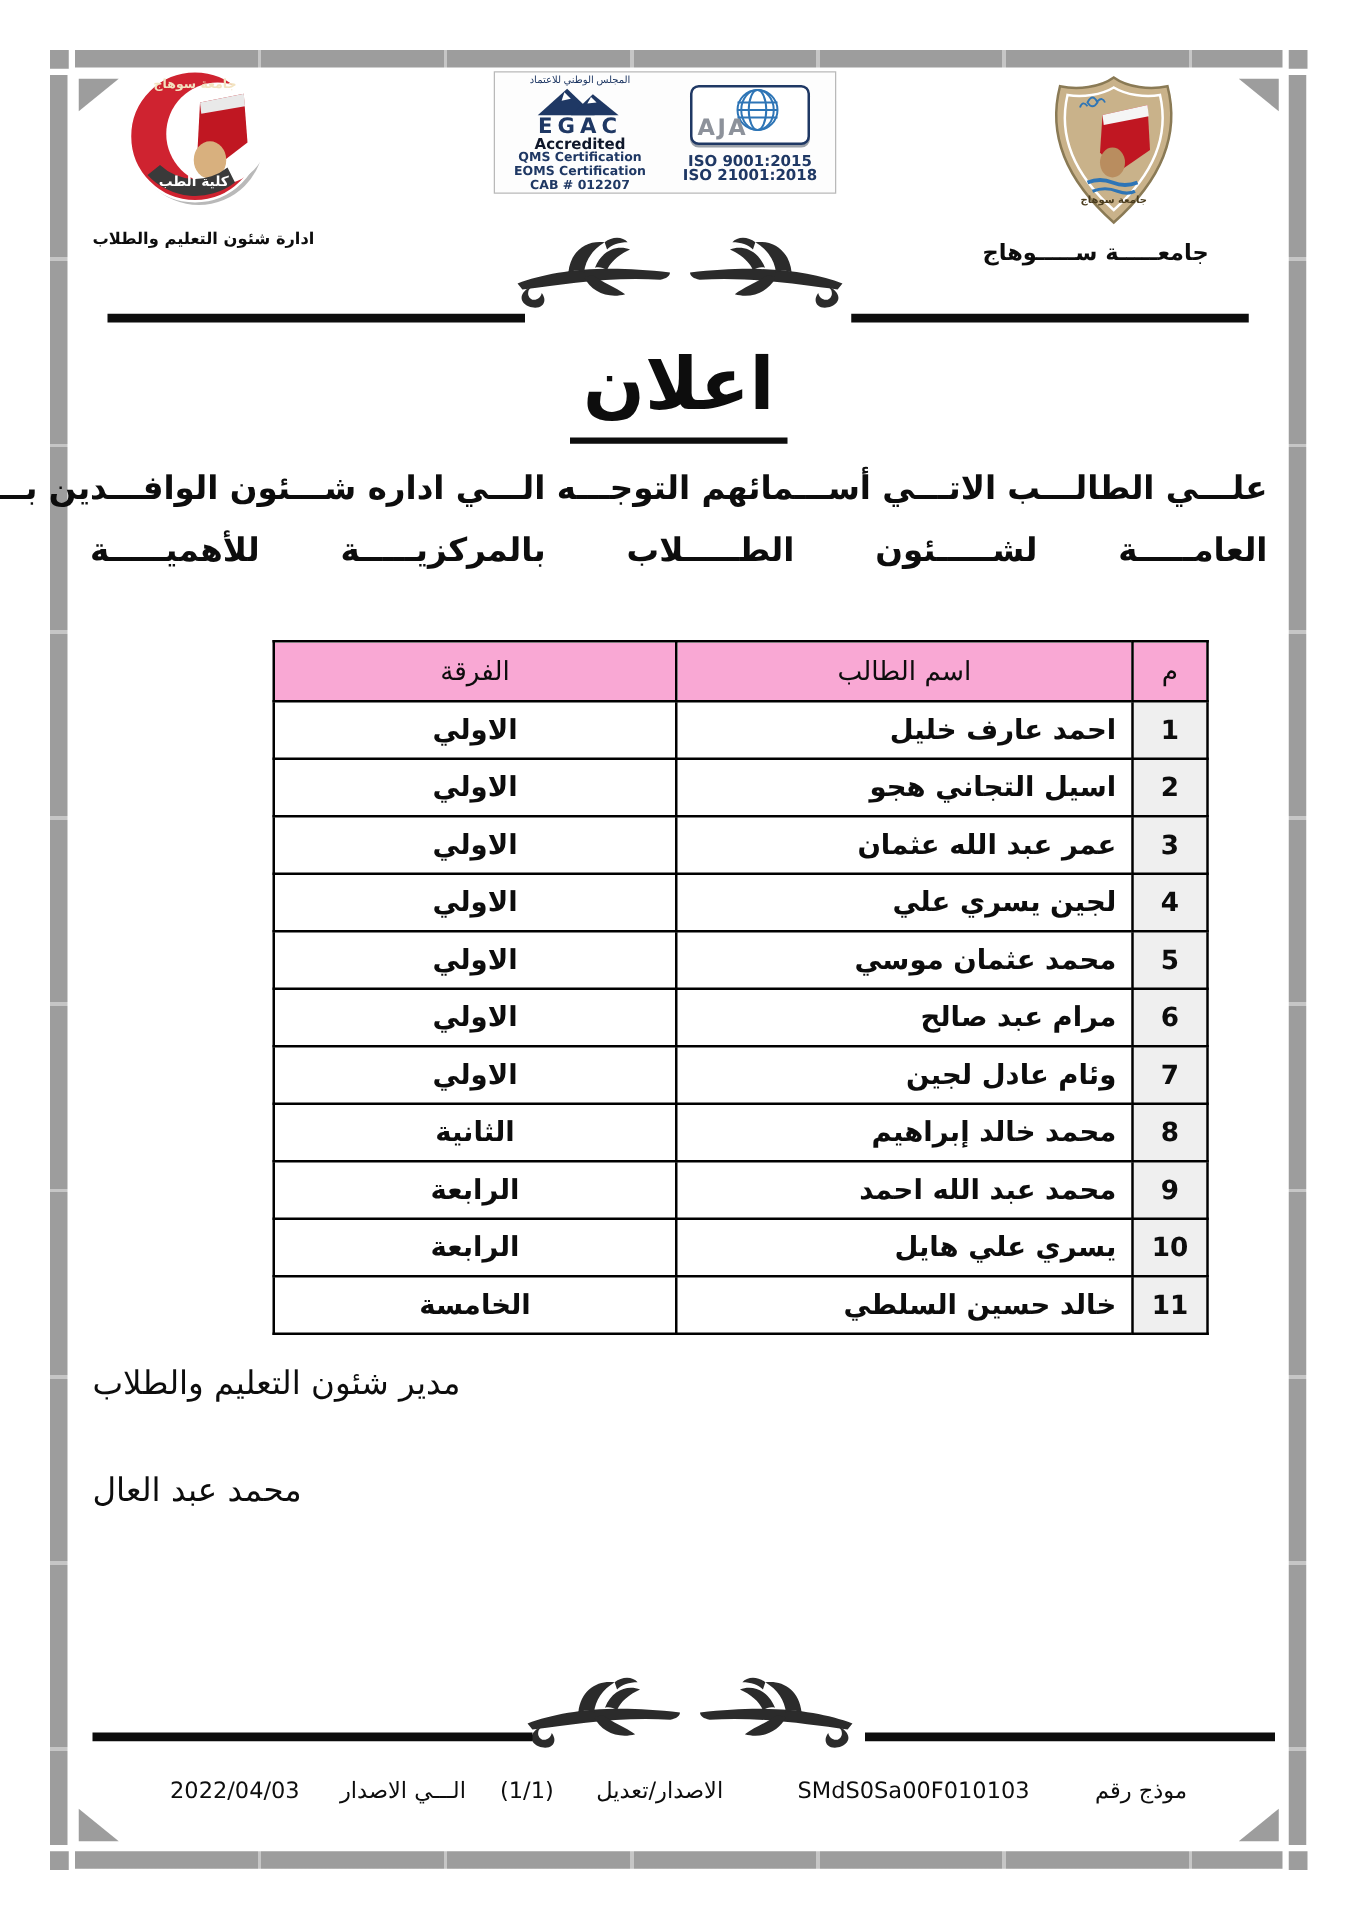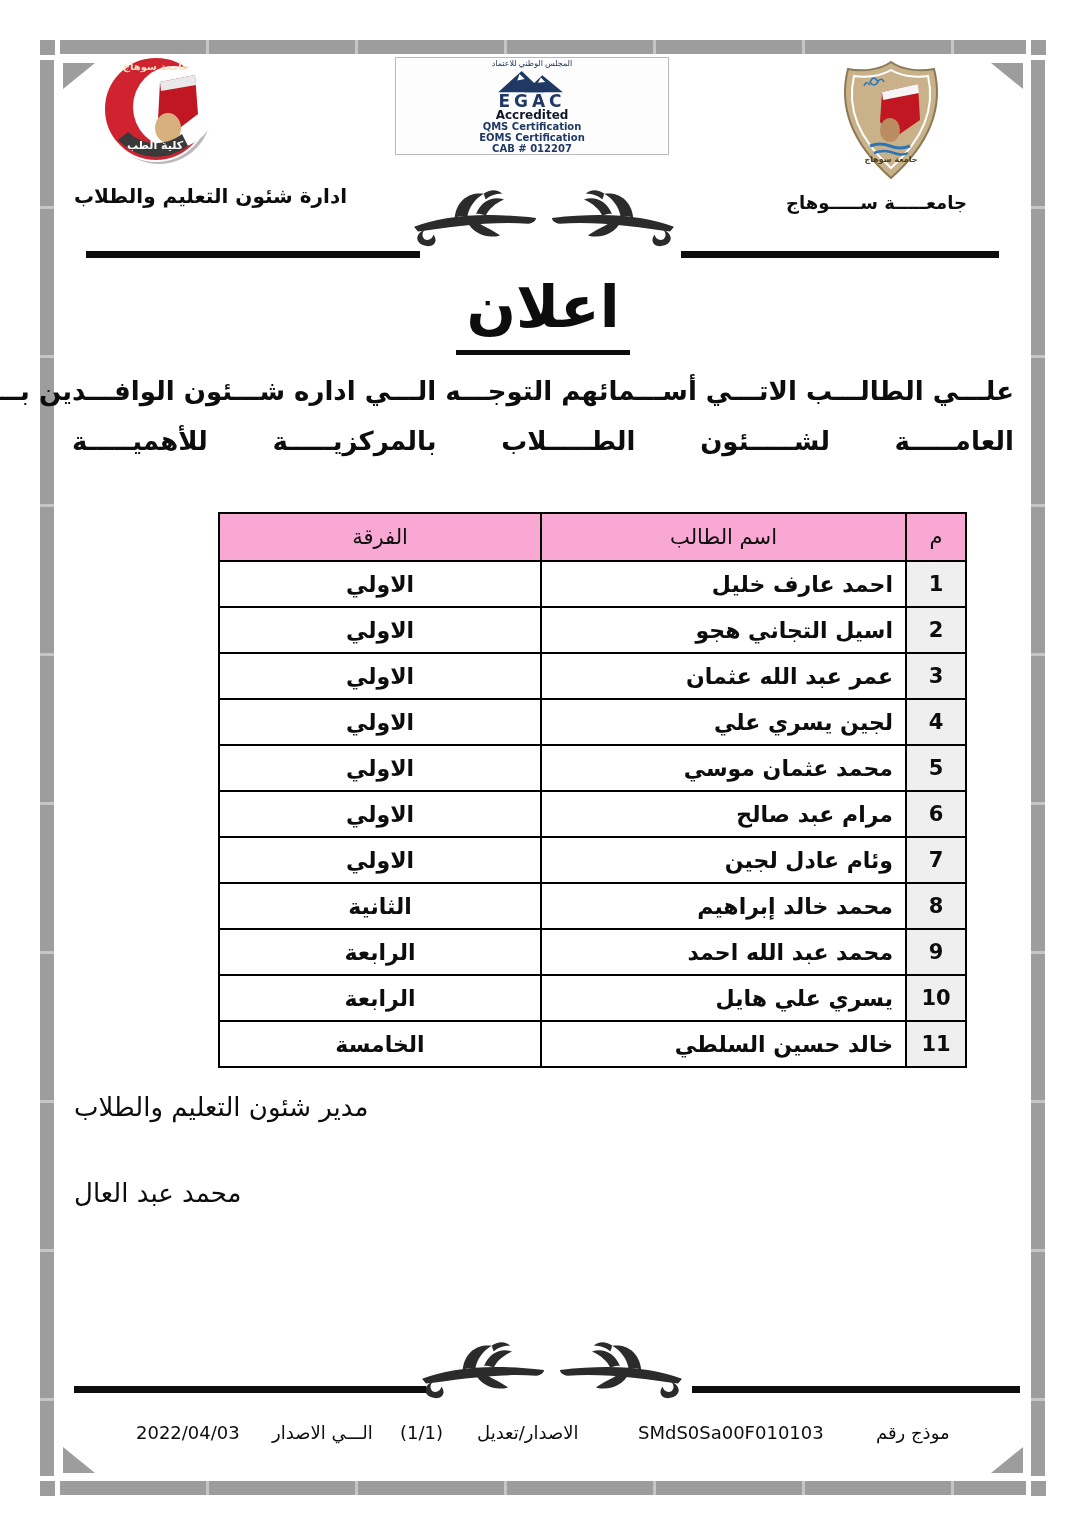--- a/index.html
+++ b/index.html
@@ -14,21 +14,21 @@
   .bar-h{height:14px;background:repeating-linear-gradient(to right,#9d9d9d 0 146px,#c6c6c6 146px 149px);}
   .bar-v{width:14px;background:repeating-linear-gradient(to bottom,#9d9d9d 0 146px,#c6c6c6 146px 149px);}
   .corner-sq{width:15px;height:15px;background:#9d9d9d;}
   .tri{width:0;height:0;}
   .tri-tl{border-top:26px solid #9d9d9d;border-right:32px solid transparent;}
   .tri-tr{border-top:26px solid #9d9d9d;border-left:32px solid transparent;}
   .tri-bl{border-bottom:26px solid #9d9d9d;border-right:32px solid transparent;}
   .tri-br{border-bottom:26px solid #9d9d9d;border-left:32px solid transparent;}
 
   
-  .dept-text{font-size:20px;font-weight:bold;direction:rtl;white-space:nowrap;}
+  .dept-text{font-size:13px;font-weight:bold;direction:rtl;white-space:nowrap;}
   .univ-text{font-size:18px;font-weight:bold;direction:rtl;white-space:nowrap;}
   .certbox{
     width:272px;height:96px;border:1px solid #b9b9b9;background:#fdfdfd;
     display:flex;align-items:stretch;
   }
   .cert-half{flex:1;display:flex;flex-direction:column;align-items:center;justify-content:flex-start;padding-top:2px;}
   .egac-arc{font-size:8px;color:#1f3864;direction:rtl;line-height:8px;font-family:Liberation Serif, serif;}
   .egac-name{font-size:17px;font-weight:bold;color:#1f3864;letter-spacing:4px;line-height:16px;}
   .egac-sub{font-size:12px;font-weight:bold;color:#0f172a;line-height:12px;}
   .cert-line{font-size:10px;font-weight:bold;color:#1f3864;line-height:11px;white-space:nowrap;}
@@ -107,20 +107,37 @@
       <polygon points="40,33 64,10 92,33" fill="#1f3864"></polygon>
       <polygon points="33,8 40,15 30,17" fill="#ffffff"></polygon>
       <polygon points="62,13 68,19 58,20" fill="#ffffff"></polygon>
     </svg>
     <div class="egac-name">EGAC</div>
     <div class="egac-sub">Accredited</div>
     <div class="cert-line">QMS Certification</div>
     <div class="cert-line">EOMS Certification</div>
     <div class="cert-line">CAB # 012207</div>
   </div>
+  <div class="cert-half" style="justify-content:center;">
+    <div class="aja-box">
+      <svg width="88" height="40" viewBox="0 0 88 40" style="position:absolute;left:0;top:0;">
+        <g stroke="#2e75b6" stroke-width="1.6" fill="none">
+          <circle cx="52" cy="18" r="16"></circle>
+          <ellipse cx="52" cy="18" rx="7" ry="16"></ellipse>
+          <ellipse cx="52" cy="18" rx="13" ry="16"></ellipse>
+          <line x1="36" y1="12" x2="68" y2="12"></line>
+          <line x1="36" y1="18" x2="68" y2="18"></line>
+          <line x1="36" y1="24" x2="68" y2="24"></line>
+        </g>
+      </svg>
+      <div class="aja-name">AJA</div>
+    </div>
+    <div class="cert-line" style="margin-top:8px;font-size:12px;">ISO 9001:2015</div>
+    <div class="cert-line" style="font-size:12px;">ISO 21001:2018</div>
+  </div>
 </div>
 
 <svg class="abs" style="left:830px;top:58px;" width="122" height="128" viewBox="0 0 122 128">
   <path d="M61,4 C72,12 90,14 104,11 C112,42 106,80 61,120 C16,80 10,42 18,11 C32,14 50,12 61,4 Z" fill="#c9b28a" stroke="#8a7a55" stroke-width="2"></path>
   <path d="M61,12 C71,18 86,20 98,18 C104,44 99,76 61,110 C23,76 18,44 24,18 C36,20 51,18 61,12 Z" fill="none" stroke="#ffffff" stroke-width="2"></path>
   <path d="M52,34 L88,26 L90,62 L64,80 L50,64 Z" fill="#c01722"></path>
   <path d="M52,34 L88,26 L89,35 L53,42 Z" fill="#f5f5f5"></path>
   <ellipse cx="60" cy="72" rx="10" ry="12" fill="#b98d5f"></ellipse>
   <path d="M40,88 Q50,84 60,88 Q70,92 80,88" stroke="#2e75b6" stroke-width="3" fill="none"></path>
   <path d="M44,95 Q54,91 64,95 Q72,98 78,95" stroke="#2e75b6" stroke-width="2.5" fill="none"></path>

